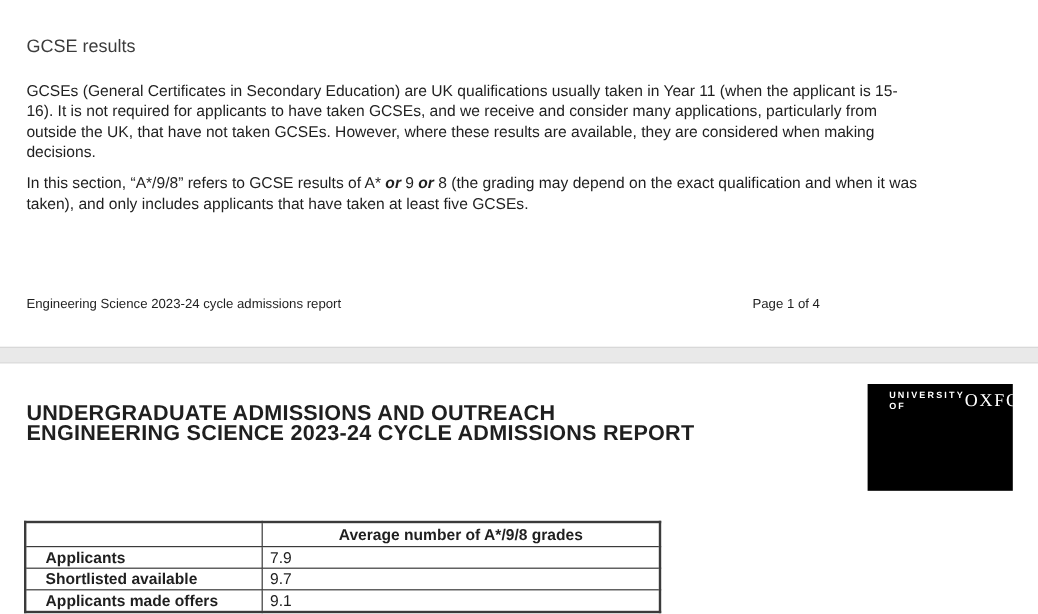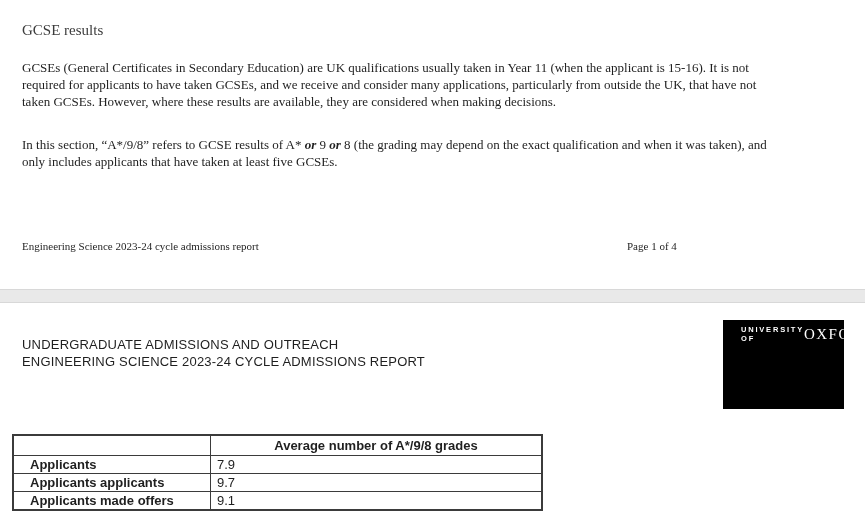--- a/index.html
+++ b/index.html
@@ -2,49 +2,49 @@
 <html><head>
 <meta charset="utf-8">
 <style>
   html,body{margin:0;padding:0;background:#fff;}
   .stage{
     position:relative;width:865px;height:512px;overflow:hidden;background:#fff;
     font-family:"Liberation Sans",sans-serif;color:#1f1f1f;
   }
   
   .page{position:absolute;left:0;width:865px;background:#fff;}
-  .page1{top:4px;height:289px;font-family:Liberation Serif, serif;}
+  .page1{top:12px;height:289px;}
   .p1-title{position:absolute;left:22px;top:8px;font-size:15px;font-weight:400;color:#3c3c3c;}
   .para{font-size:13px;line-height:17px;color:#1f1f1f;}
   .para1{position:absolute;left:22px;top:42px;width:748px;}
   .para2{position:absolute;left:22px;top:119px;width:756px;}
   .bi{font-weight:700;font-style:italic;}
   .footer-left{position:absolute;left:22px;top:236px;font-size:11px;color:#1f1f1f;}
   .footer-right{position:absolute;left:627px;top:236px;font-size:11px;color:#1f1f1f;}
   
   .page-gap{
     position:absolute;left:0;top:289px;width:865px;height:14px;box-sizing:border-box;
     background:#e9e9e9;border-top:1px solid #d8d8d8;border-bottom:1px solid #d8d8d8;
   }
   
   .page2{top:303px;height:209px;}
-  .p2-header{position:absolute;left:22px;top:33px;font-size:13px;font-weight:400;line-height:17px;letter-spacing:.2px;}
+  .p2-header{position:absolute;left:22px;top:33px;font-size:18px;font-weight:700;line-height:17px;letter-spacing:.2px;}
   .intro{position:absolute;left:22px;top:84px;width:716px;}
   
   .logo{
     position:absolute;left:723px;top:17px;width:121px;height:89px;background:#000;color:#fff;
     display:flex;flex-direction:row;align-items:flex-start;box-sizing:border-box;
     padding:4px 0 0 8px;overflow:hidden;
   }
   .crest{align-self:center;margin-left:10px;}
   .logo-line1{font-size:7.5px;font-weight:700;letter-spacing:1.8px;margin-top:1px;}
   .logo-line2{font-family:"Liberation Serif",serif;font-size:15px;font-weight:400;letter-spacing:1.5px;line-height:20px;}
   
   .grades-table{
-    position:absolute;left:12px;top:131px;border-collapse:collapse;
+    position:absolute;left:20px;top:131px;border-collapse:collapse;
     font-size:13px;color:#1f1f1f;table-layout:fixed;border-radius:31px;
   }
   .grades-table,.grades-table th,.grades-table td{border:1.5px solid #3b3b3b;}
   .grades-table{border-width:2px;}
   .grades-table th{width:322px;padding:2px 4px;font-weight:700;text-align:center;}
   .grades-table .corner{width:188px;}
   .grades-table td{padding:0 6px;height:17px;}
   .grades-table td.lbl{font-weight:700;text-align:left;padding-left:16px;}
   .grades-table td.val{text-align:left;}
 </style>
@@ -95,21 +95,21 @@
           <th class="corner"></th>
           <th>Average number of A*/9/8 grades</th>
         </tr>
       </thead>
       <tbody>
         <tr>
           <td class="lbl">Applicants</td>
           <td class="val">7.9</td>
         </tr>
         <tr>
-          <td class="lbl">Applicants applicants</td>
+          <td class="lbl">Shortlisted available</td>
           <td class="val">9.7</td>
         </tr>
         <tr>
           <td class="lbl">Applicants made offers</td>
           <td class="val">9.1</td>
         </tr>
       </tbody>
     </table>
   </section>
 

